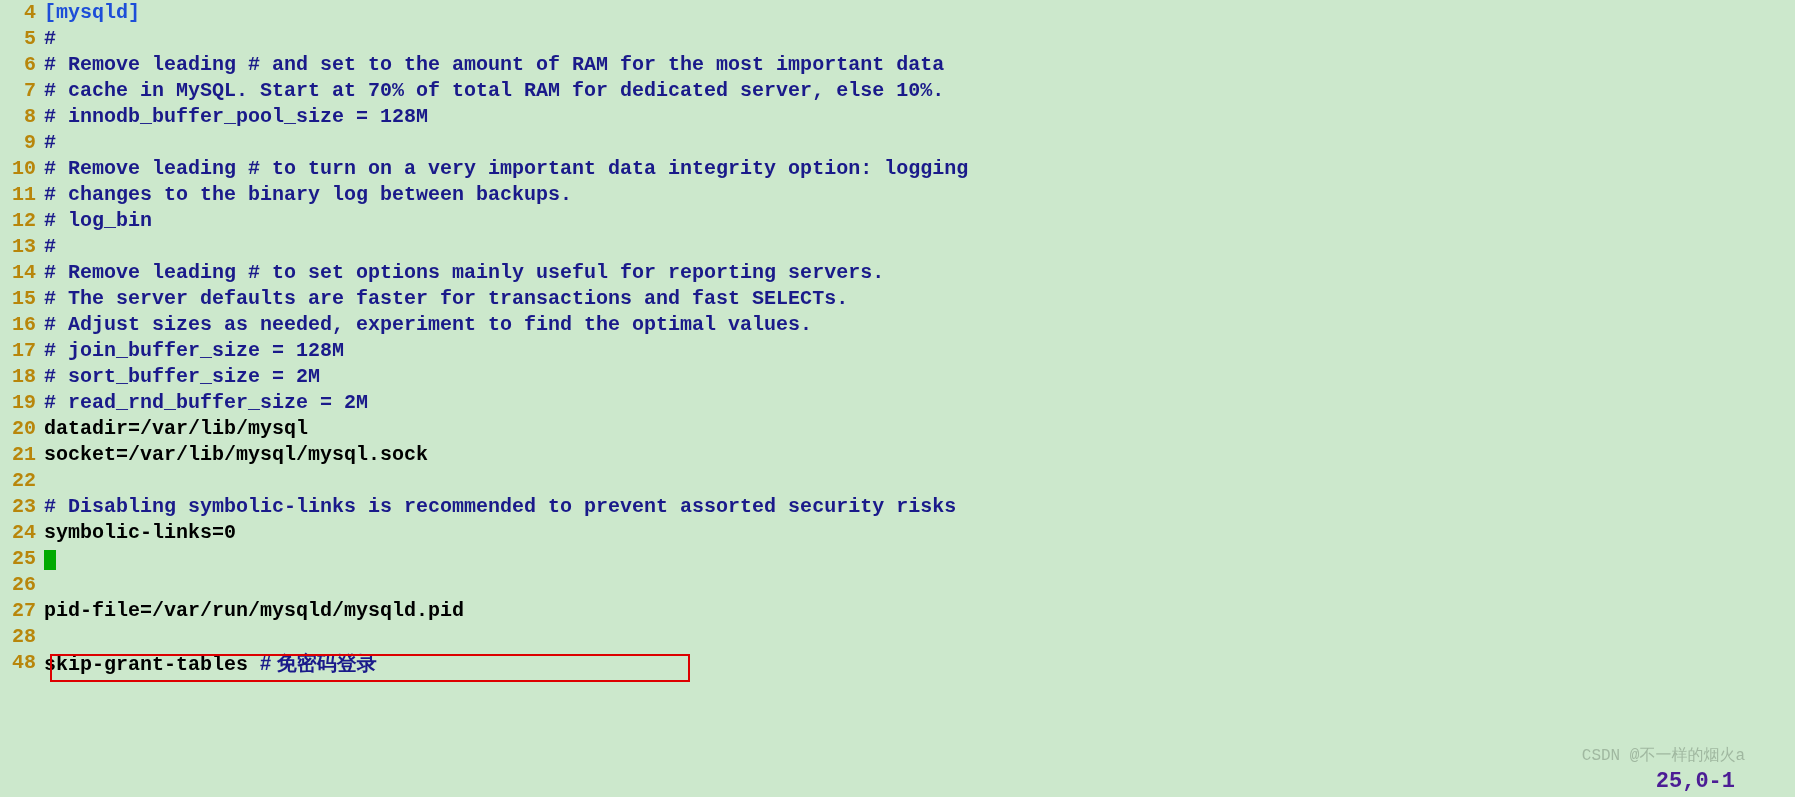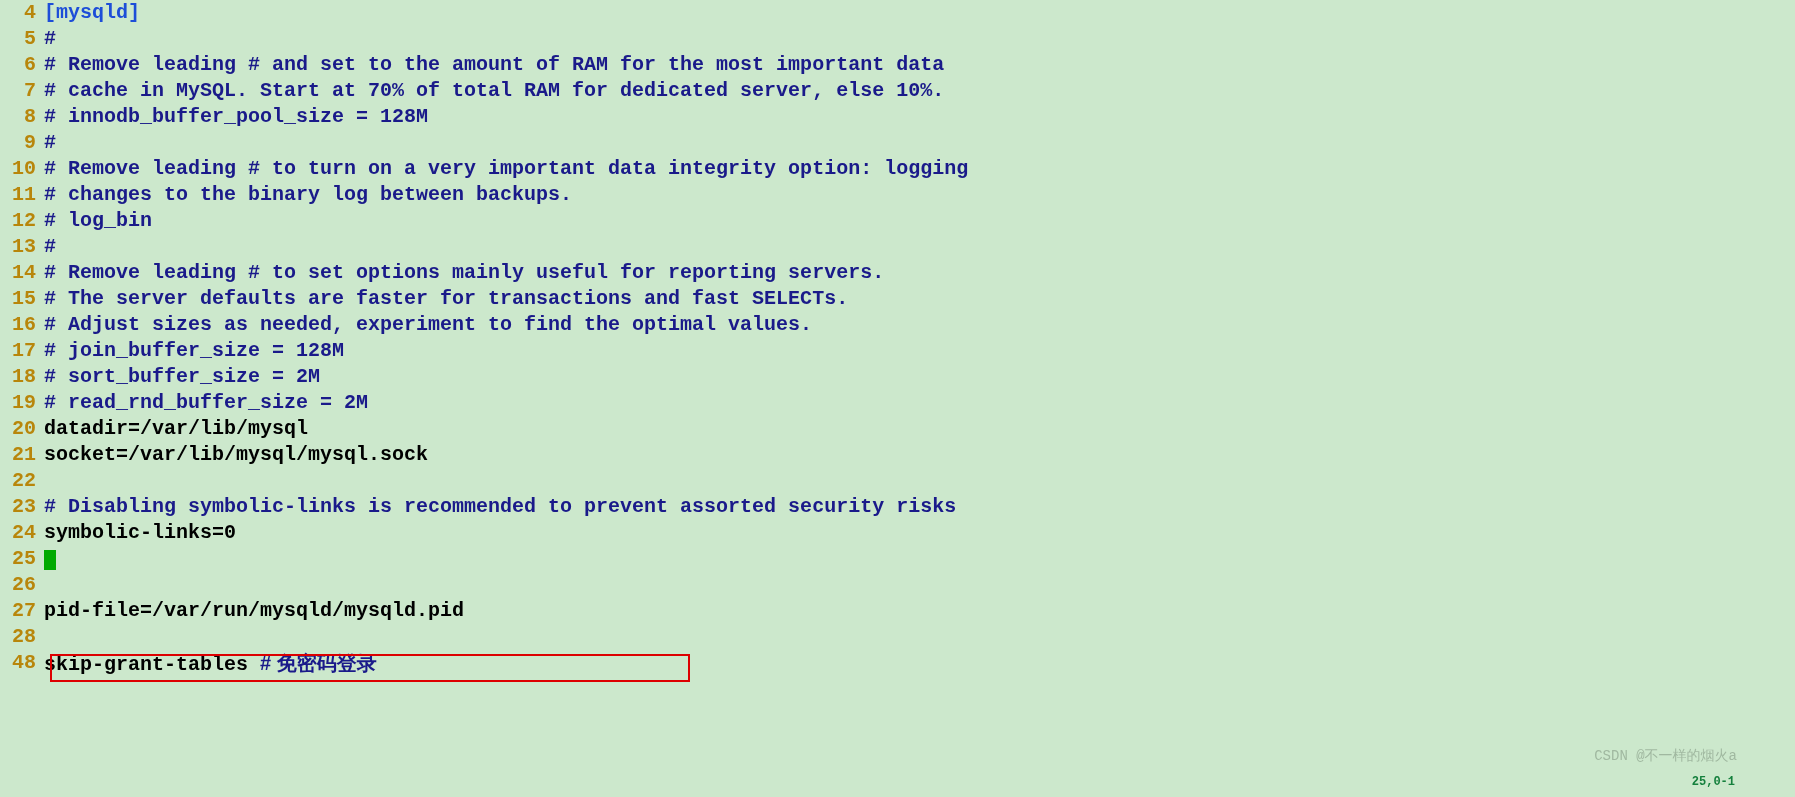--- a/index.html
+++ b/index.html
@@ -53,33 +53,33 @@
       position: absolute;
       border: 2px solid #dd0000;
       left: 50px;
       top: 654px;
       width: 640px;
       height: 28px;
       pointer-events: none;
     }
     .watermark {
       position: absolute;
-      right: 58px;
+      right: 50px;
       bottom: 28px;
       color: #a0b8a0;
-      font-size: 14px;
+      font-size: 16px;
       font-weight: normal;
     }
     .status-bar {
       position: absolute;
       bottom: 2px;
       right: 60px;
-      color: #15803d;
+      color: #4c1d95;
       font-family: 'Courier New', Consolas, monospace;
-      font-size: 12px;
+      font-size: 22px;
       font-weight: bold;
     }
     .chinese {
       font-family: 'SimSun', 'Microsoft YaHei', sans-serif;
     }
   </style>
 </head>
 <body>
 
 <div class="editor" id="editor">

